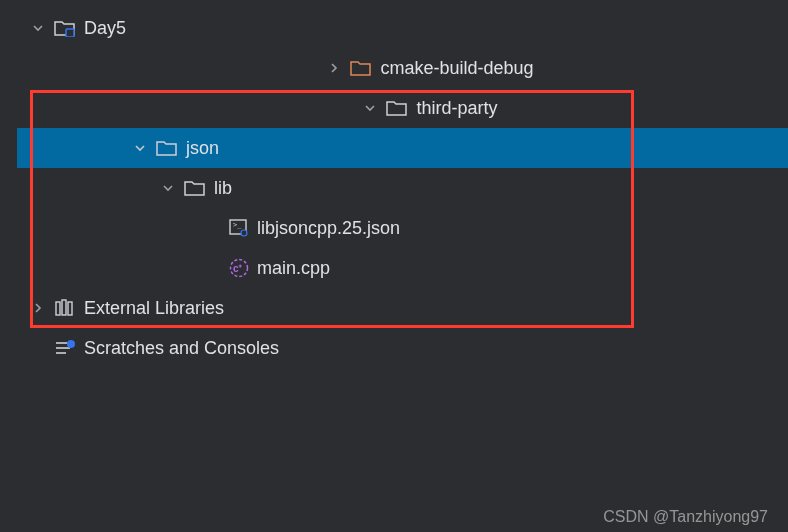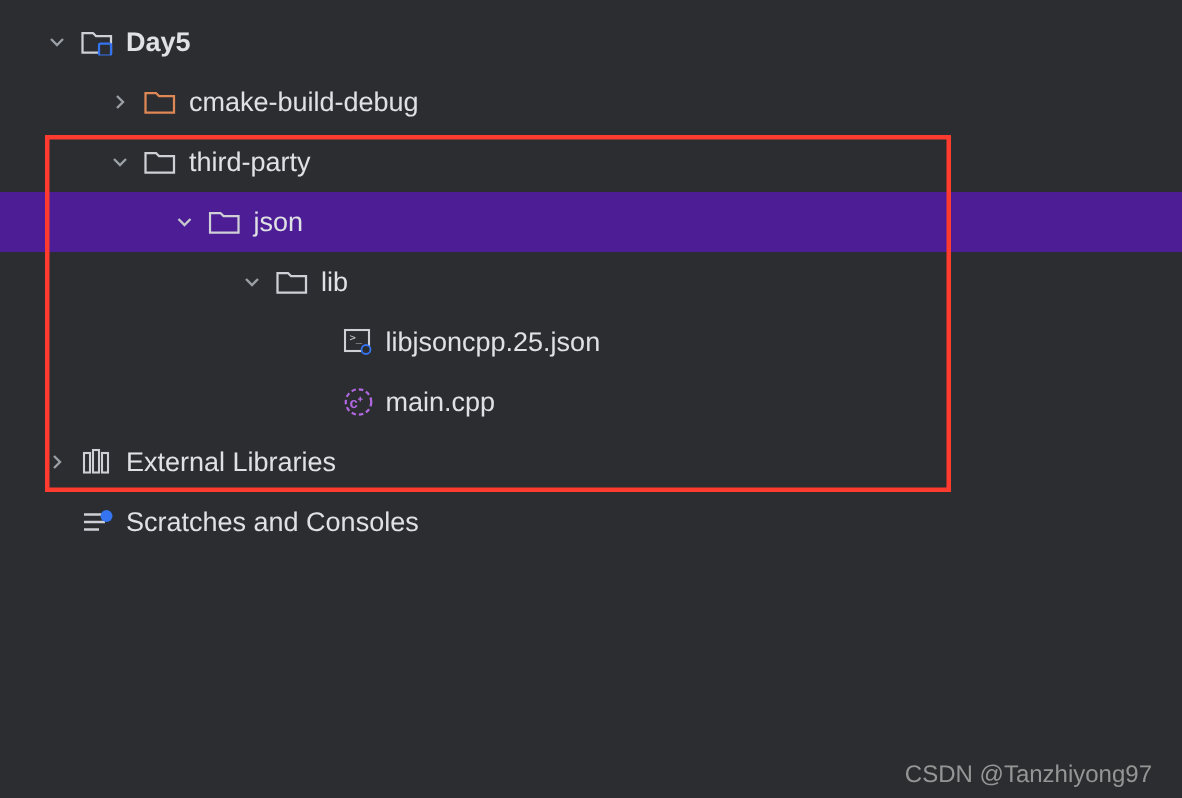--- a/index.html
+++ b/index.html
@@ -13,23 +13,23 @@
       overflow: hidden;
       position: relative;
     }
     .tree { padding-top: 8px; }
     .row {
       display: flex;
       align-items: center;
       height: 40px;
       white-space: nowrap;
     }
-    .row.selected { background: #4c1d95; }
+    .row.selected { background: #0369a1; margin-left: 17px; }
     .indent-0 { padding-left: 30px; }
-    .indent-1 { padding-left: 72px; }
+    .indent-1 { padding-left: 72px; justify-content: center; }
     .indent-2 { padding-left: 115px; }
     .indent-3 { padding-left: 160px; }
     .indent-4 { padding-left: 205px; }
     .chevron {
       width: 16px;
       height: 16px;
       margin-right: 8px;
       display: flex;
       align-items: center;
       justify-content: center;
@@ -68,21 +68,21 @@
       <svg width="12" height="12" viewBox="0 0 12 12">
           <path d="M2 4 L6 8 L10 4" fill="none" stroke="#9aa0a6" stroke-width="1.6"></path>
         </svg>
     </span>
     <span class="icon">
       <svg width="22" height="18" viewBox="0 0 22 18">
           <path d="M1 3 L8 3 L10 5 L20 5 L20 16 L1 16 Z" fill="none" stroke="#ced0d6" stroke-width="1.5"></path>
           <rect x="12" y="10" width="8" height="8" rx="1" fill="#2b2d30" stroke="#3574f0" stroke-width="1.5"></rect>
         </svg>
     </span>
-    <span class="label" style="font-weight:700">Day5</span>
+    <span class="label" style="font-weight:400">Day5</span>
   </div>
 
   <div class="row indent-1">
     <span class="chevron">
       <svg width="12" height="12" viewBox="0 0 12 12">
           <path d="M4 2 L8 6 L4 10" fill="none" stroke="#9aa0a6" stroke-width="1.6"></path>
         </svg>
     </span>
     <span class="icon">
       <svg width="22" height="18" viewBox="0 0 22 18">

